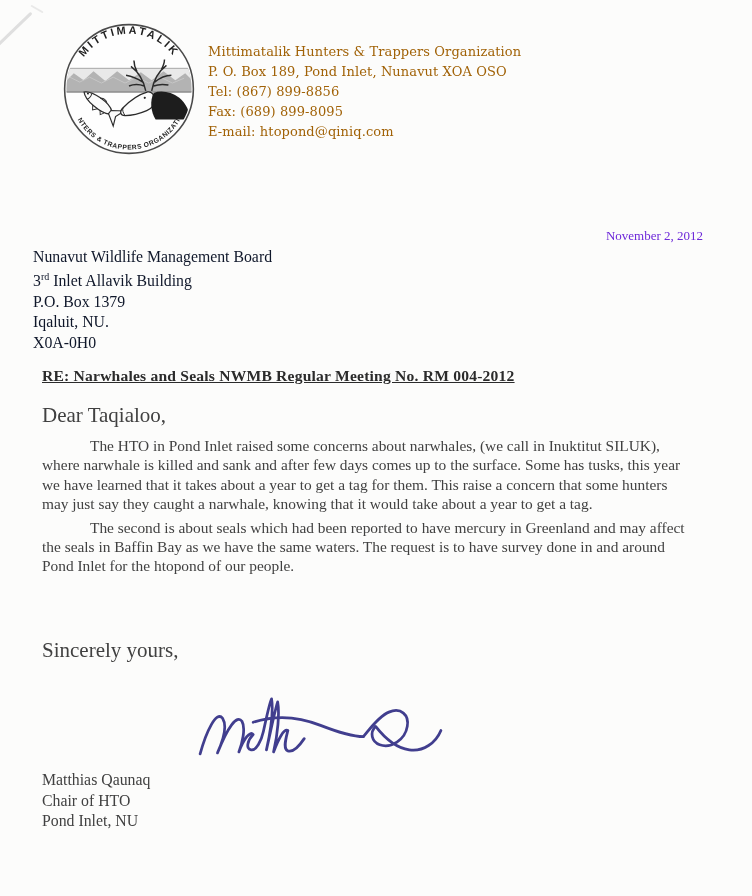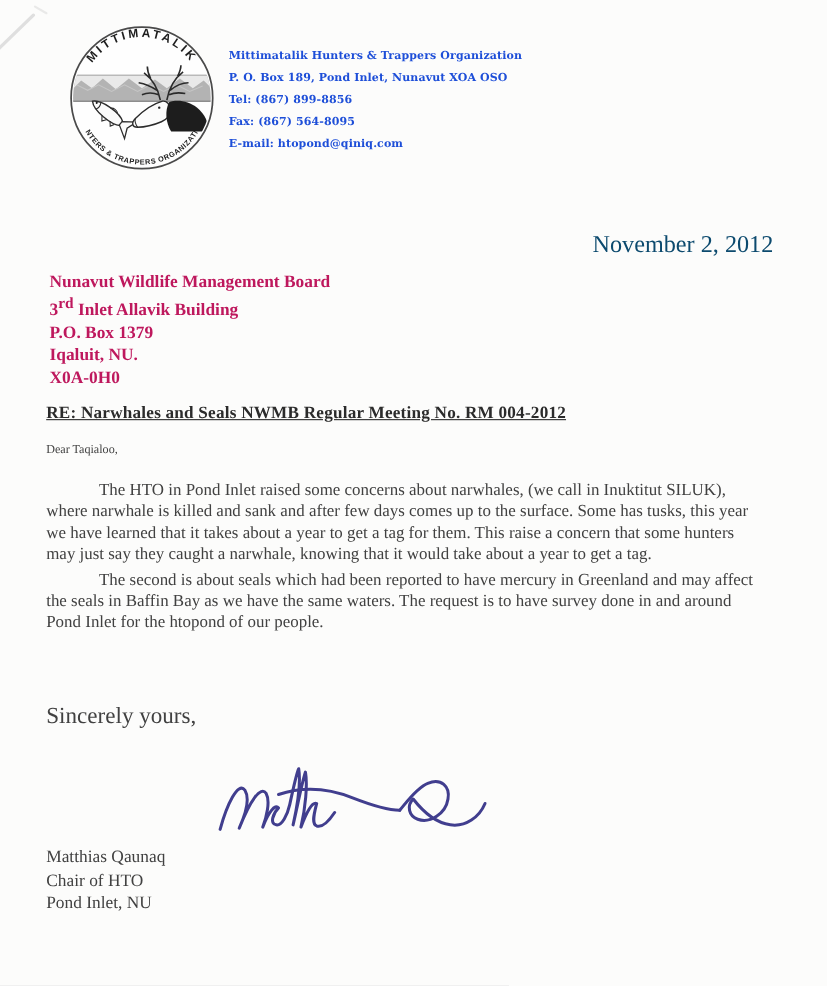--- a/index.html
+++ b/index.html
@@ -24,54 +24,54 @@
     position: absolute; left: 30px; top: 8px;
     width: 14px; height: 2px; background: #e3e3e3;
     transform: rotate(30deg); opacity: 0.8; border-radius: 2px;
   }
 
   
   .letterhead-logo { position: absolute; left: 58px; top: 20px; }
   .letterhead-text {
     position: absolute; left: 208px; top: 42px;
     font-family: "DejaVu Serif", serif;
-    font-weight: bold;
-    font-size: 10px;
+    font-weight: normal;
+    font-size: 13px;
     line-height: 20px;
-    color: #1d4ed8;
+    color: #a16207;
     letter-spacing: 0.1px;
     white-space: nowrap;
   }
 
   
   .date-line {
-    position: absolute; top: 209px; right: 49px;
-    font-size: 22px; color: #0c4a6e;
+    position: absolute; top: 228px; right: 49px;
+    font-size: 13px; color: #6d28d9;
   }
 
   
   .recipient {
-    position: absolute; left: 45px; top: 247px;
-    font-size: 15.8px; line-height: 20.4px; color: #be185d; font-weight: bold;
-  }
-  .recipient sup { font-size: 14px; }
+    position: absolute; left: 33px; top: 247px;
+    font-size: 15.8px; line-height: 20.4px; color: #0f172a;
+  }
+  .recipient sup { font-size: 10px; }
 
   
   .subject-line {
     position: absolute; left: 42px; top: 367px;
     font-size: 15.6px; font-weight: bold;
     text-decoration: underline;
     color: #2b2b2b;
     letter-spacing: 0.2px;
     text-align: center;
   }
 
   .salutation {
     position: absolute; left: 42px; top: 403px;
-    font-size: 11px; color: #414141;
+    font-size: 21px; color: #414141;
   }
 
   .body-text {
     position: absolute; left: 42px; top: 436px;
     width: 670px;
     font-size: 15.4px; line-height: 19.4px;
     color: #414141;
   }
   .body-text p { margin: 0 17px 4px 0; text-indent: 48px; }
 
@@ -145,21 +145,21 @@
       <text font-family="Liberation Sans, sans-serif" font-size="6.8" font-weight="bold" fill="#1e1e1e" letter-spacing="0.5" text-anchor="middle">
         <textPath href="#arcBottom" startOffset="50%">HUNTERS &amp; TRAPPERS ORGANIZATION</textPath>
       </text>
     </svg>
   </div>
 
   <div class="letterhead-text">
     <div>Mittimatalik Hunters &amp; Trappers Organization</div>
     <div>P. O. Box 189, Pond Inlet, Nunavut XOA OSO</div>
     <div>Tel: (867) 899-8856</div>
-    <div>Fax: (867) 564-8095</div>
+    <div>Fax: (689) 899-8095</div>
     <div>E-mail: htopond@qiniq.com</div>
   </div>
 
   <div class="date-line">November 2, 2012</div>
 
   <div class="recipient">
     <div>Nunavut Wildlife Management Board</div>
     <div><span>3</span><sup>rd</sup><span> Inlet Allavik Building</span></div>
     <div>P.O. Box 1379</div>
     <div>Iqaluit, NU.</div>

